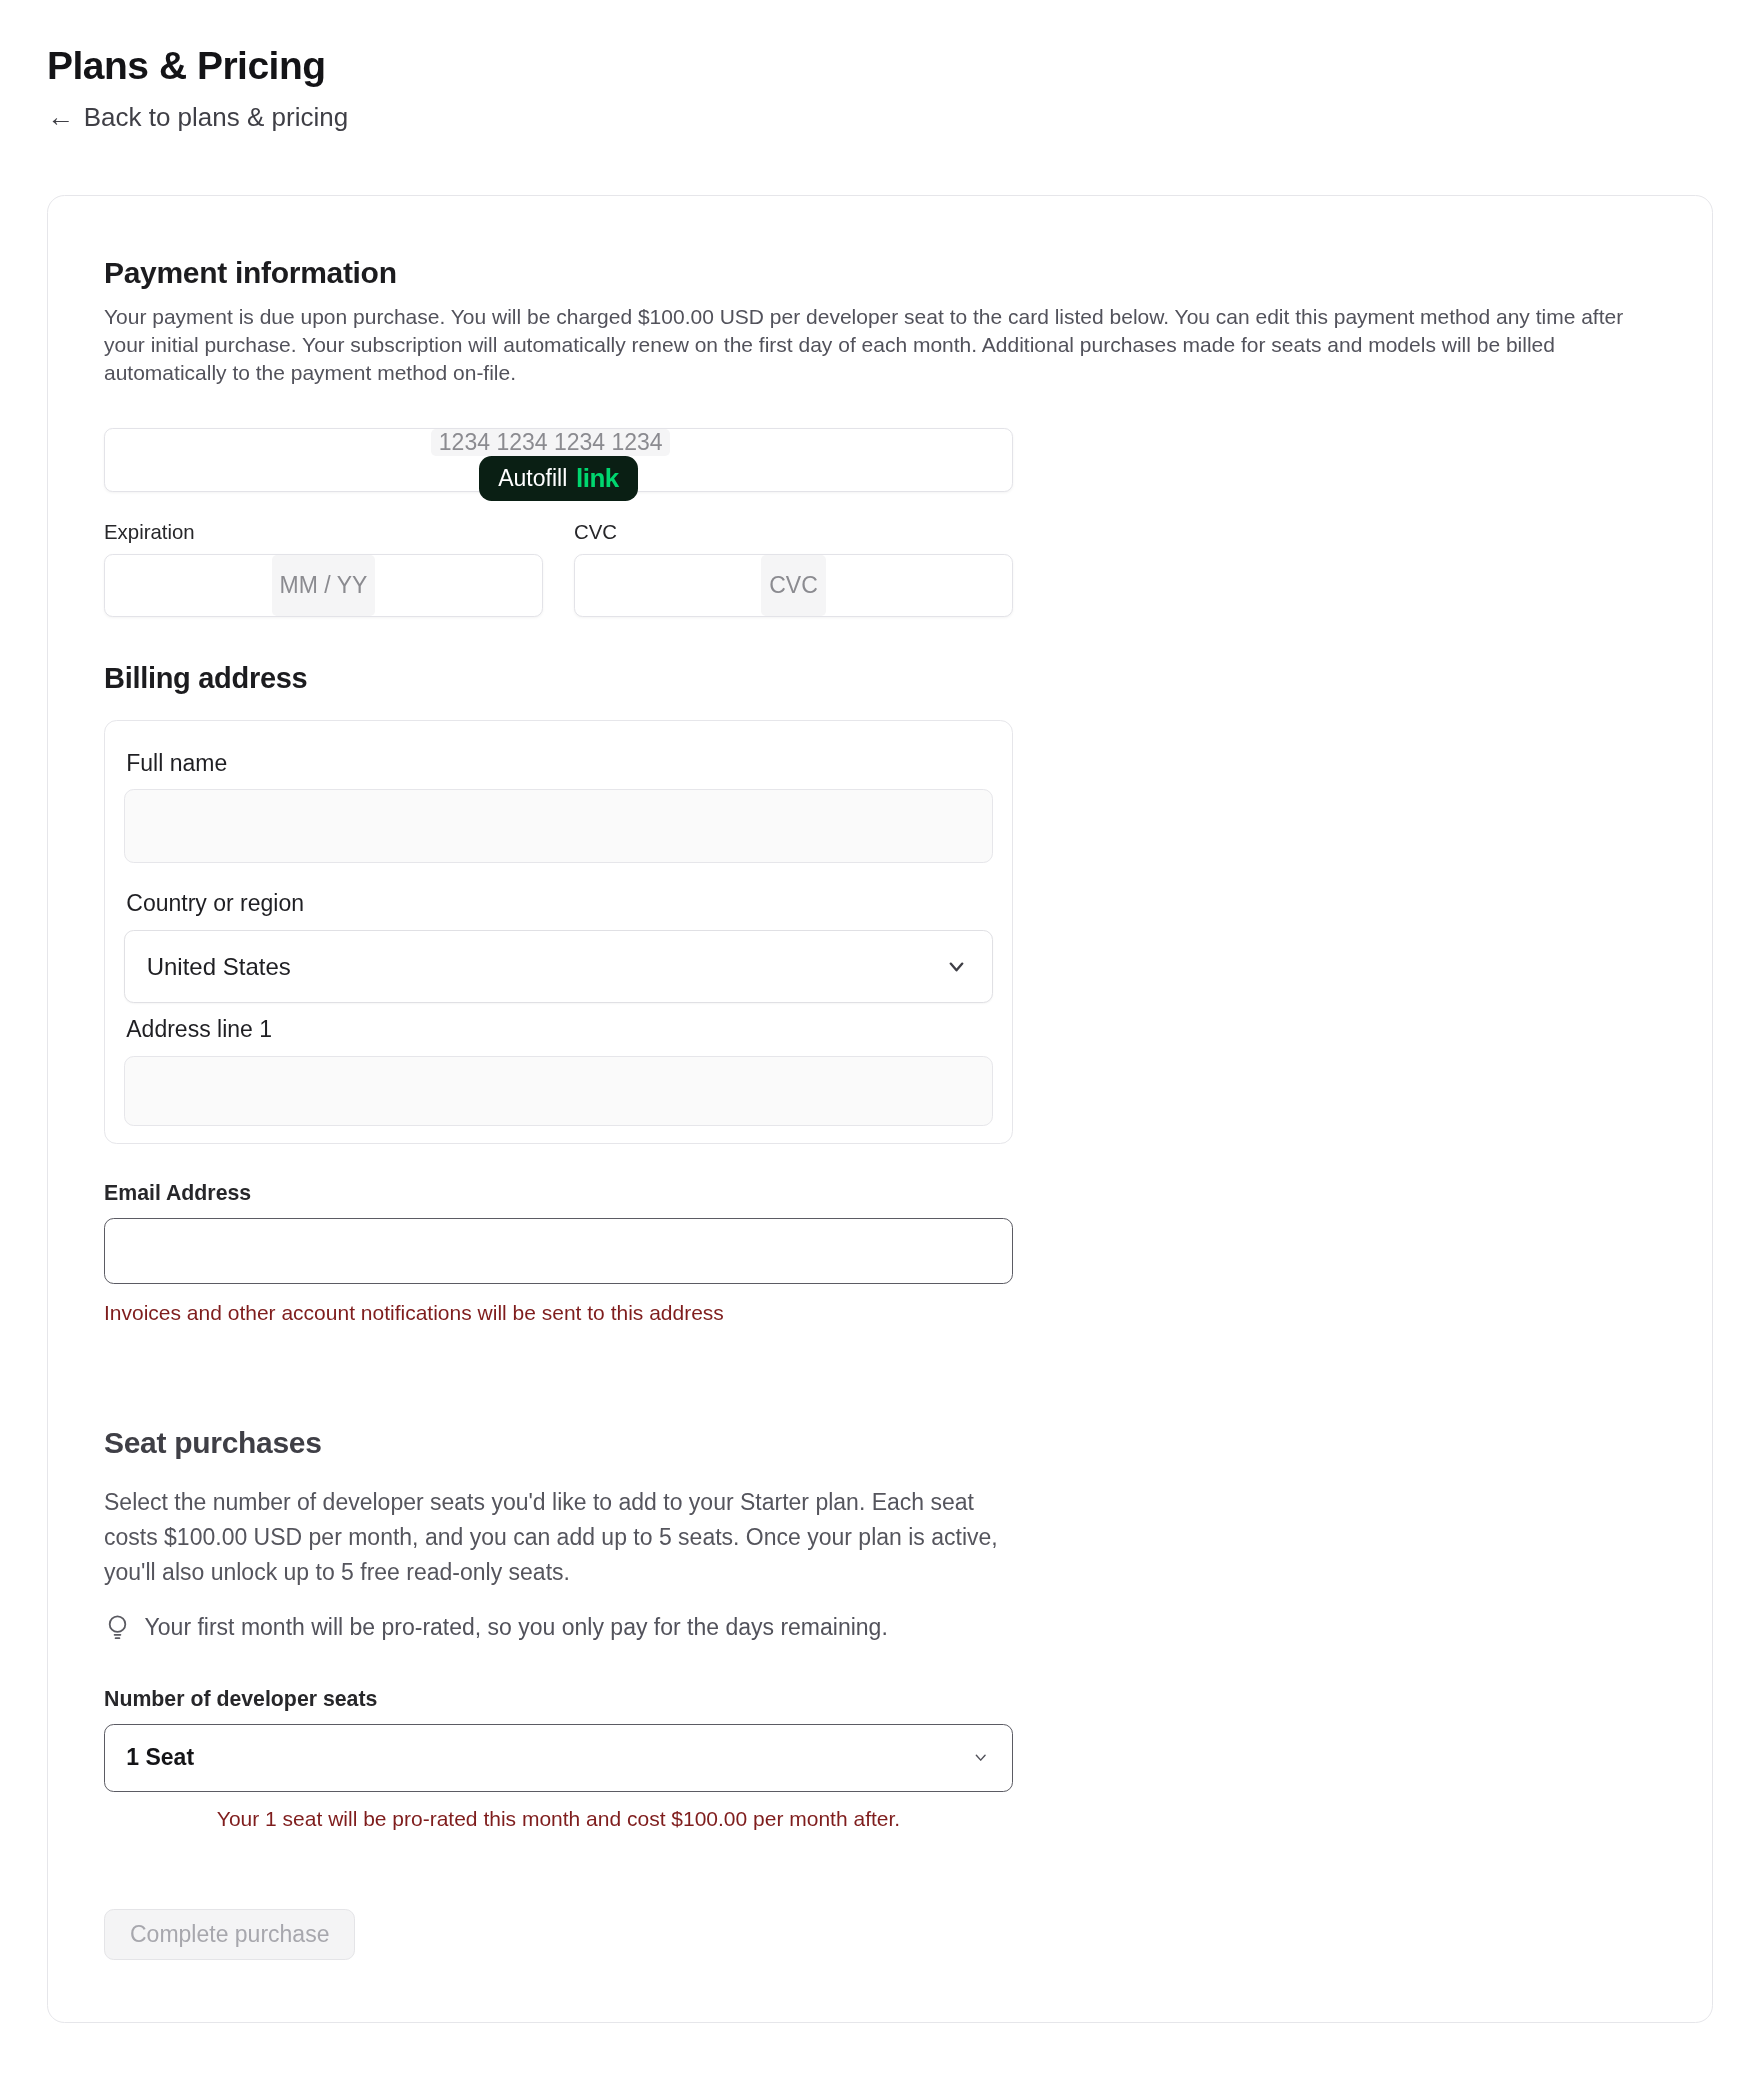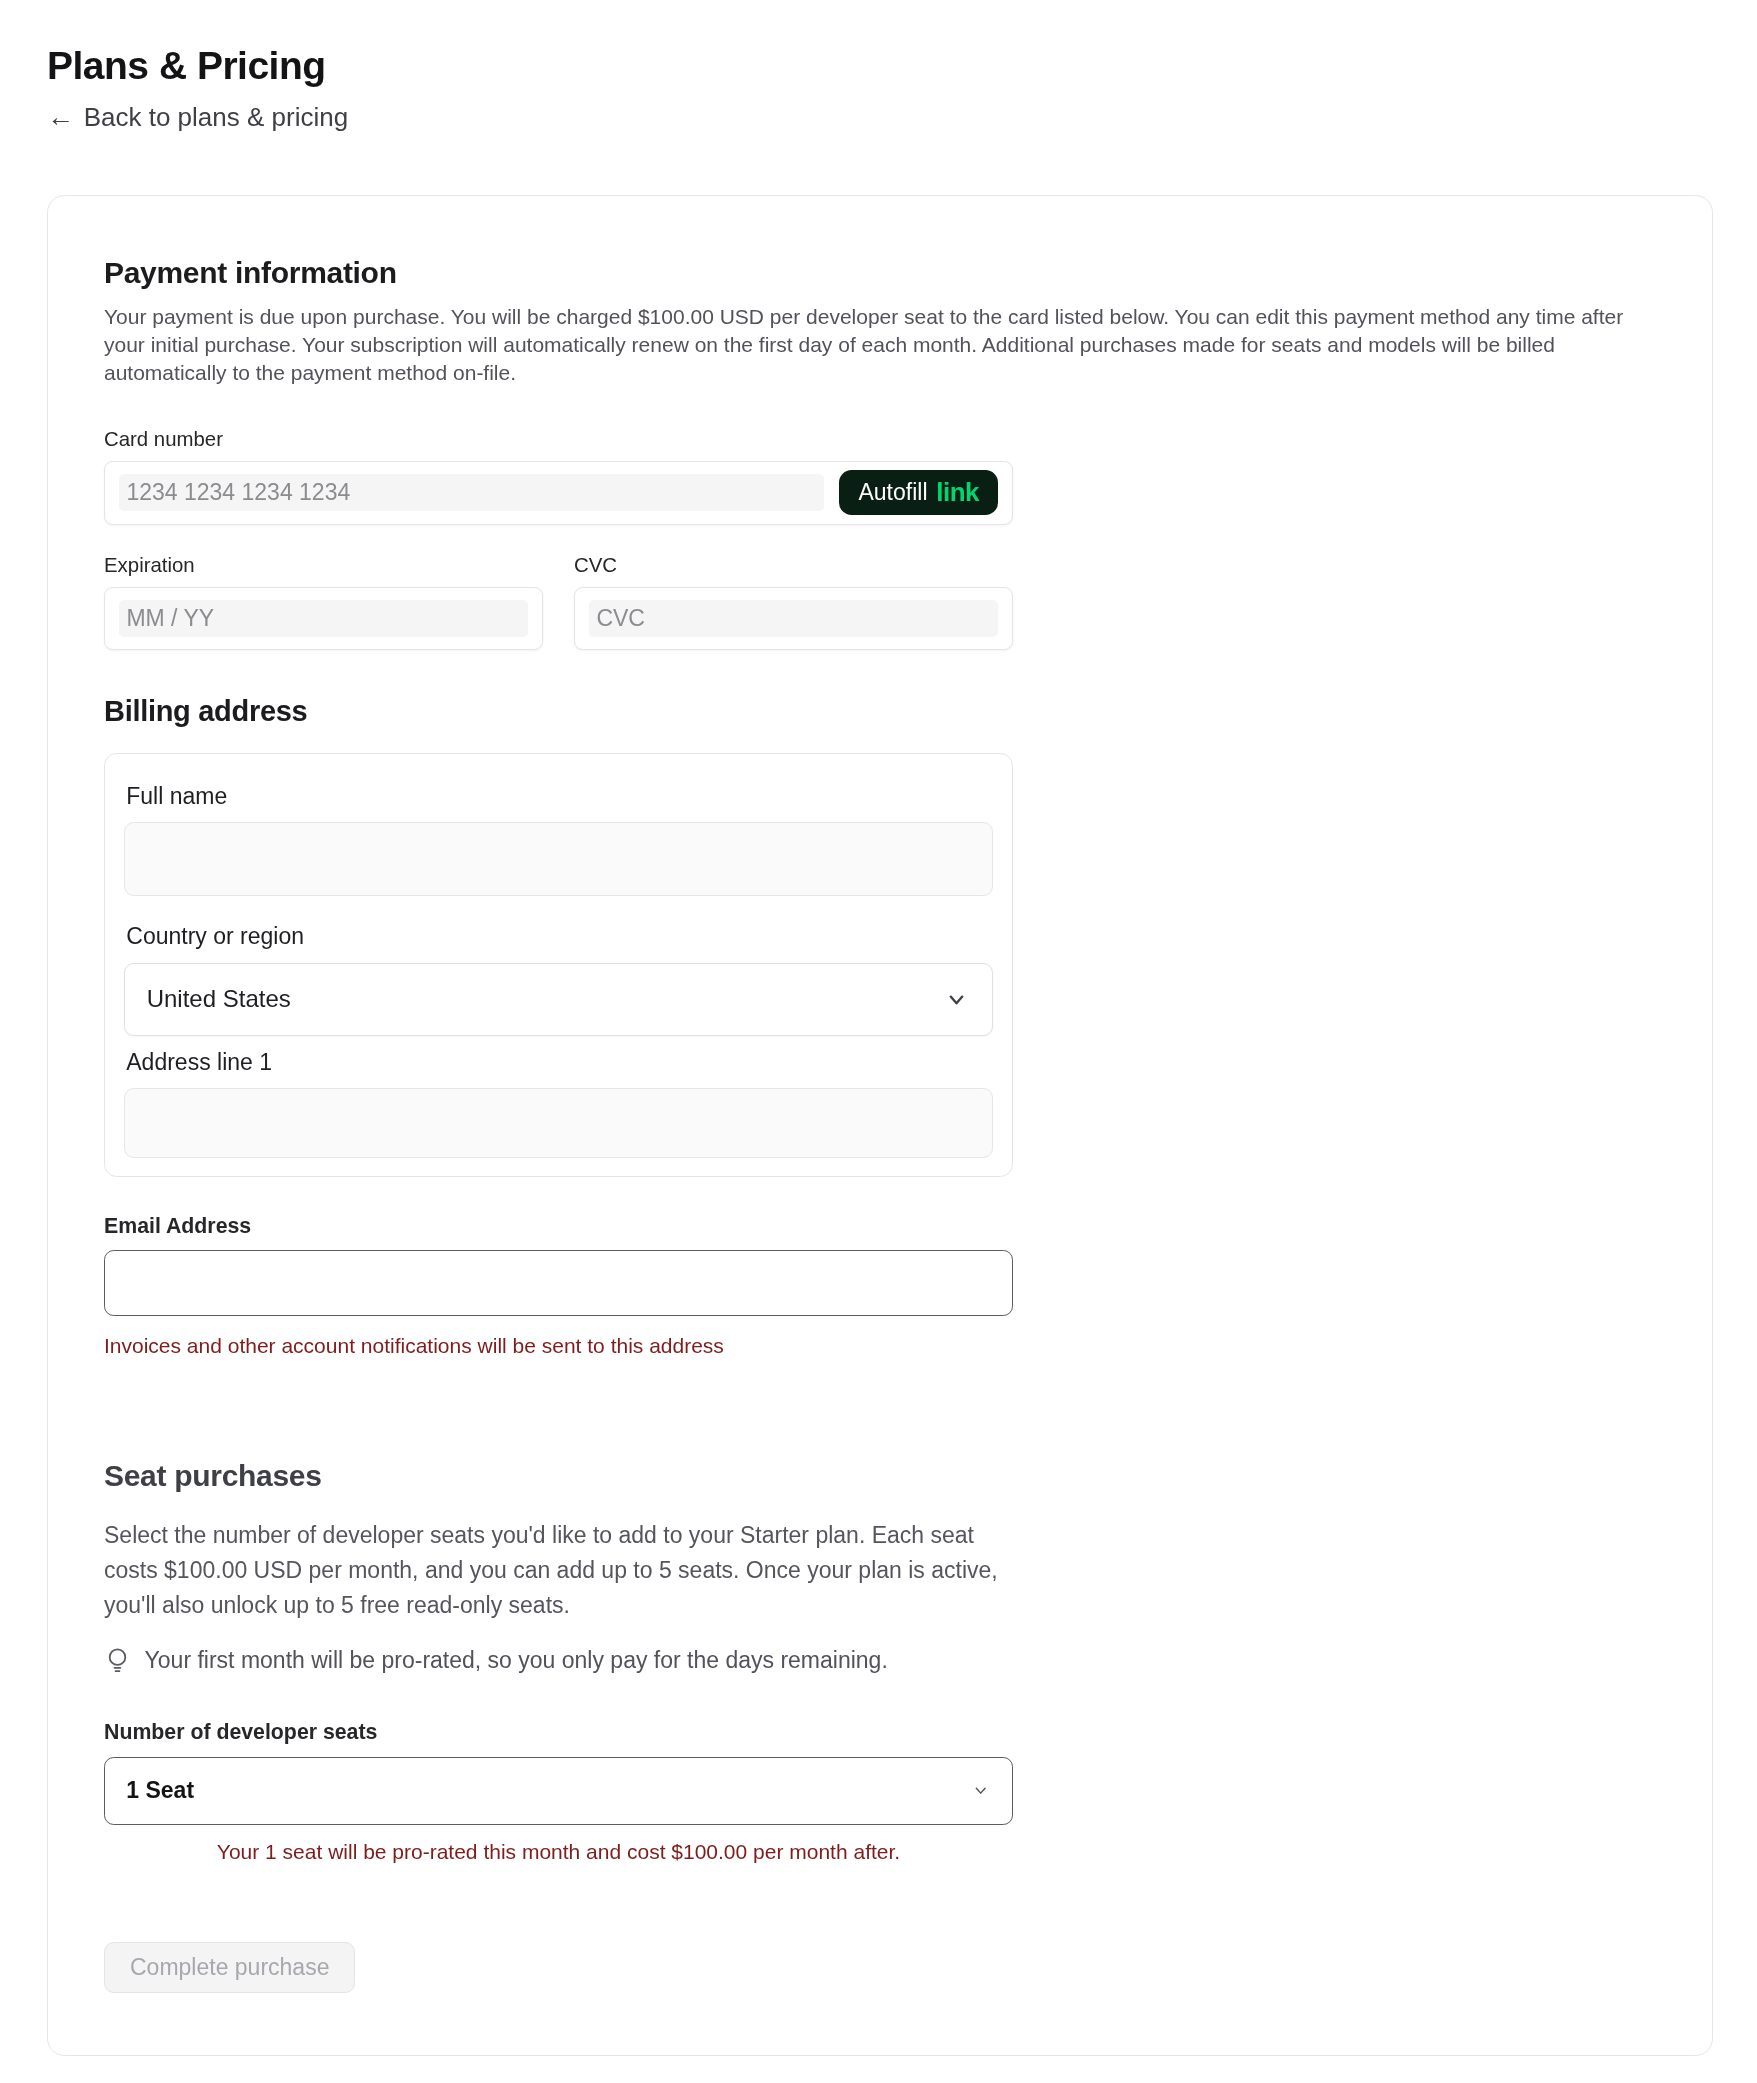--- a/index.html
+++ b/index.html
@@ -46,20 +46,21 @@
   }
   .stripe-field {
     position: relative;
     width: 100%; height: 64px;
     background: #ffffff;
     border: 1px solid #e3e3e8; border-radius: 8.7px;
     box-shadow: 0 1px 2.9px rgba(0,0,0,0.05);
     display: flex; align-items: center;
     padding: 0 13.6px;
     cursor: text;
+    flex-direction: column;
   }
   .ph-strip {
     height: 37px; border-radius: 4.9px; background: #f5f5f6;
     display: flex; align-items: center; padding: 0 7.8px;
     font-size: 23px; color: #8b8b90;
     flex: 1 1 auto;
   }
   .card-number-row { margin-top: 41px; }
   .card-number-row .ph-strip { margin-right: 15.5px; }
 
@@ -160,21 +161,20 @@
     <span class="arrow">←</span>
     <span>Back to plans &amp; pricing</span>
   </div>
 
   <div class="card">
 
     <h2 class="section-heading">Payment information</h2>
     <p class="payment-desc">Your payment is due upon purchase. You will be charged $100.00 USD per developer seat to the card listed below. You can edit this payment method any time after your initial purchase. Your subscription will automatically renew on the first day of each month. Additional purchases made for seats and models will be billed automatically to the payment method on-file.</p>
 
     <div class="form-col card-number-row">
-      <label class="field-label">Card number</label>
       <div class="stripe-field">
         <div class="ph-strip">
           <span>1234 1234 1234 1234</span>
         </div>
         <button class="autofill-btn">
           <span class="autofill-text">Autofill</span>
           <span class="link-brand">link</span>
         </button>
       </div>
     </div>

